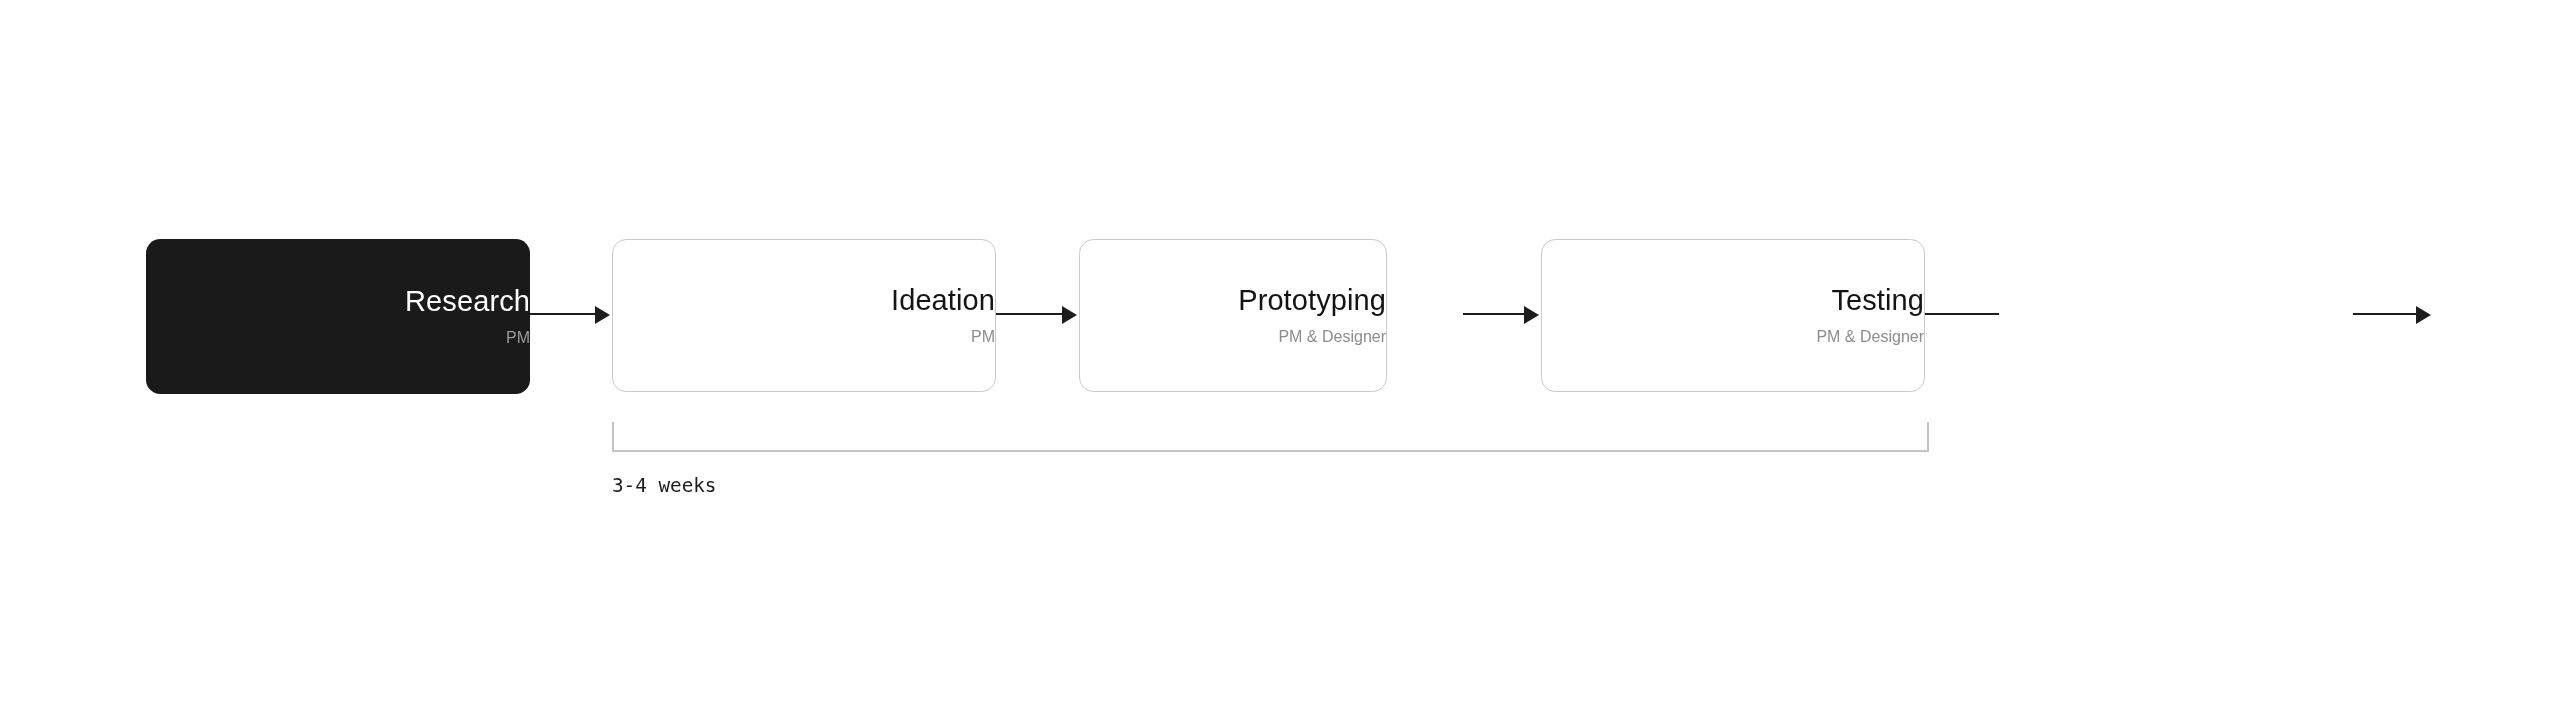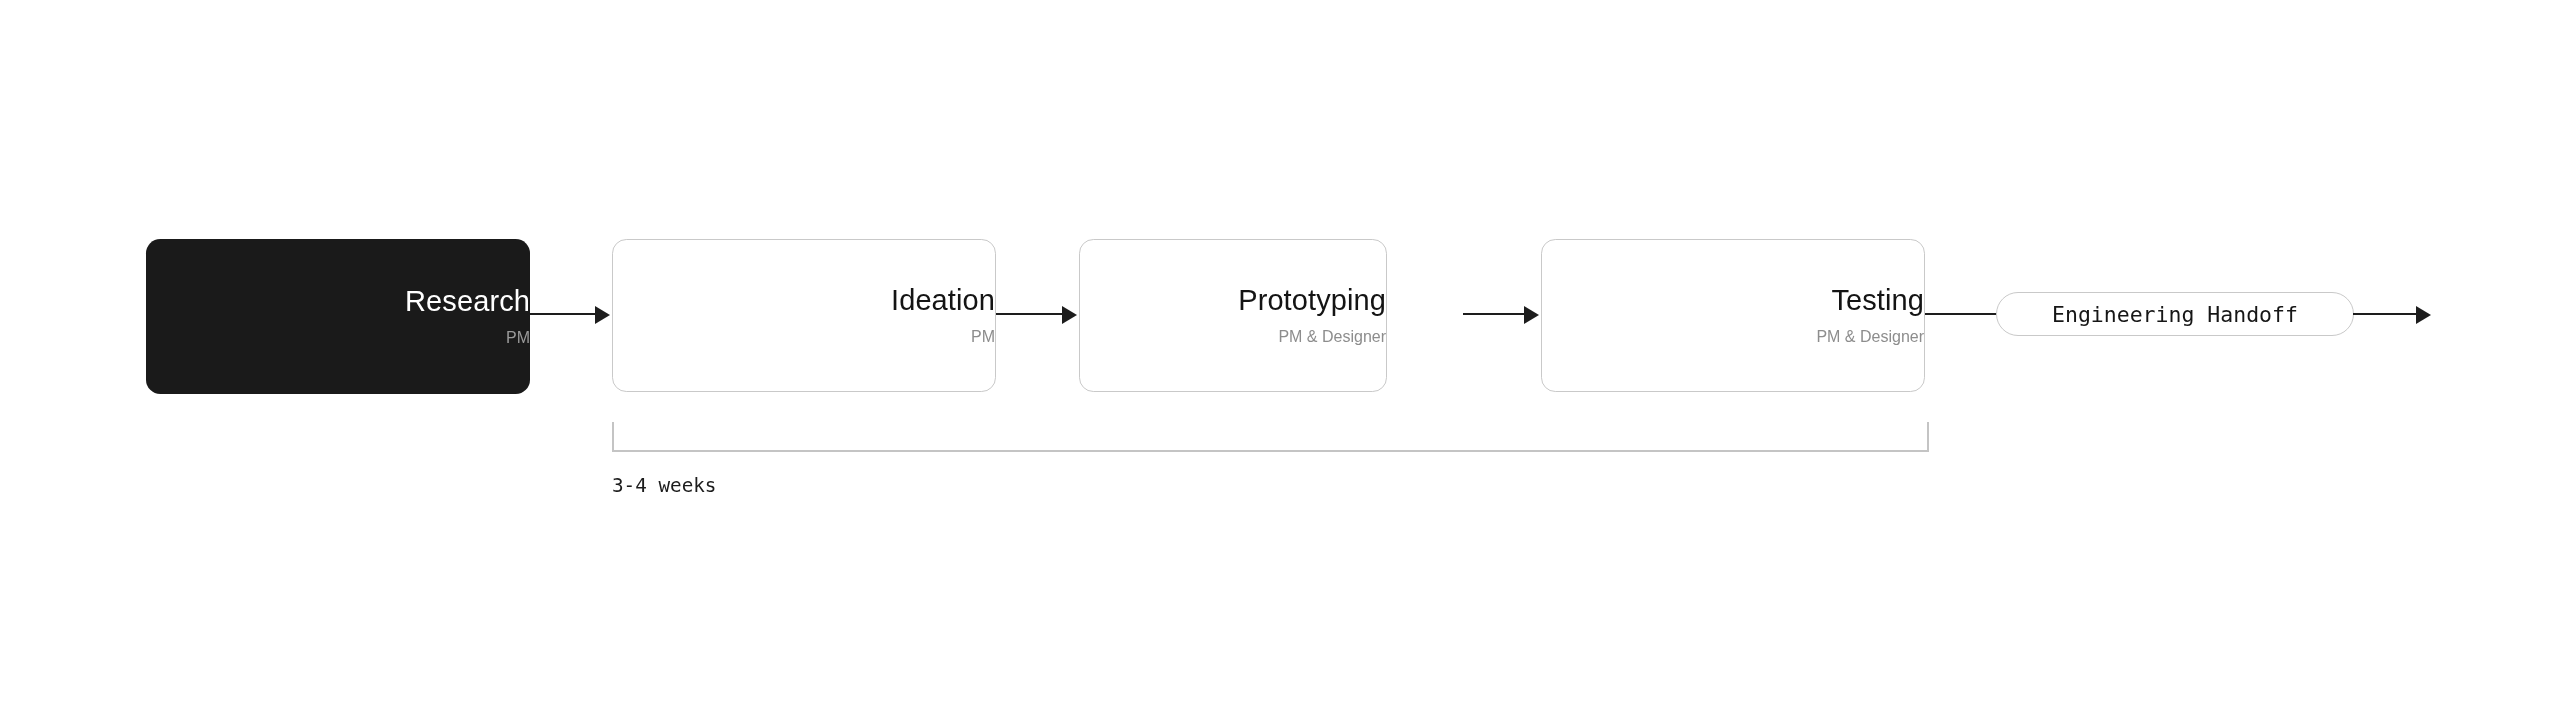--- a/index.html
+++ b/index.html
@@ -140,23 +140,20 @@
   <div class="edge" style="left:1463px; top:313px; width:62px;"></div>
   <div class="arrowhead" style="left:1524px; top:306px;"></div>
 
   <div class="node node--light" style="left:1541px; top:239px; width:384px; height:153px;">
     <span class="node-title">Testing</span>
     <span class="node-sub">PM &amp; Designer</span>
   </div>
 
   <div class="edge" style="left:1925px; top:313px; width:74px;"></div>
 
-  <div class="pill" style="left:1996px; top:292px; width:358px; height:44px;">
-    <span>Engineering Handoff</span>
-  </div>
 
   <div class="edge" style="left:2353px; top:313px; width:64px;"></div>
   <div class="arrowhead" style="left:2416px; top:306px;"></div>
 
   <div class="bracket" style="left:612px; top:422px; width:1317px; height:30px;"></div>
   <div class="bracket-label" style="left:612px; top:474px; width:1317px;">3-4 weeks</div>
 
 </div>
 
 

